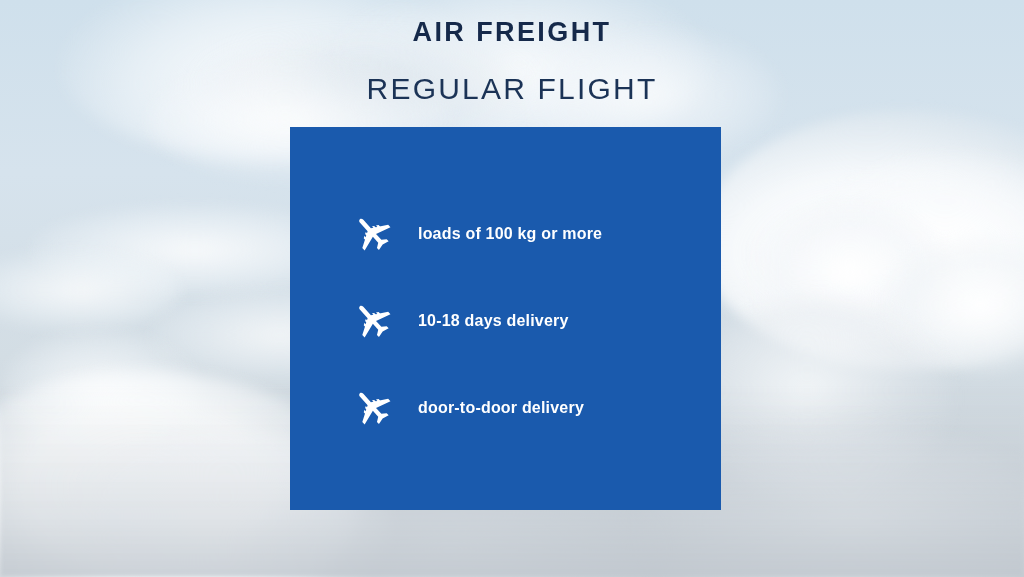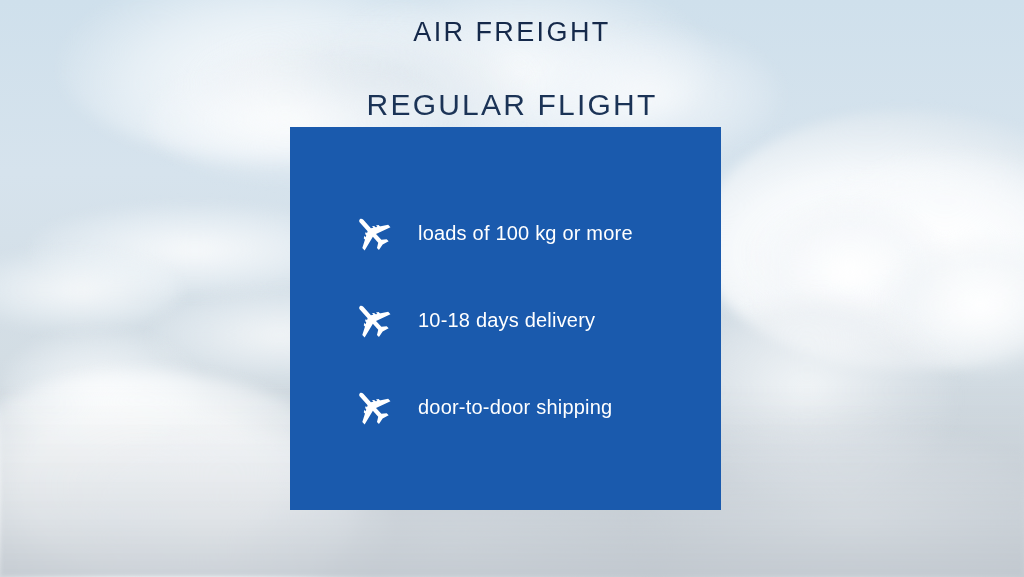--- a/index.html
+++ b/index.html
@@ -108,27 +108,27 @@
     right: 0;
     top: 0;
     text-align: center;
   }
   .title {
     margin: 0;
     position: absolute;
     left: 0; right: 0;
     top: 18px;
     font-size: 27px;
-    font-weight: 400;
+    font-weight: 700;
     letter-spacing: 2.4px;
     color: #15294a;
     line-height: 1.1;
   }
   .subtitle {
-    margin: 16px;
+    margin: 0;
     position: absolute;
     left: 0; right: 0;
     top: 72px;
     font-size: 30px;
     font-weight: 400;
     letter-spacing: 2.2px;
     color: #1b3356;
     line-height: 1.1;
   }
 
@@ -161,22 +161,22 @@
   .plane-icon {
     flex: 0 0 auto;
     width: 46px;
     height: 46px;
     display: block;
     margin-right: 20px;
   }
   .plane-icon svg { display: block; width: 46px; height: 46px; }
   .feature-text {
     color: #ffffff;
-    font-size: 20px;
-    font-weight: 400;
+    font-size: 16px;
+    font-weight: 700;
     letter-spacing: .2px;
     white-space: nowrap;
   }
 </style>
 </head>
 <body>
 
 <div id="stage">
 
   <div class="sky">
@@ -237,19 +237,19 @@
 
       <li class="feature-item">
         <span class="plane-icon">
           <svg viewBox="0 0 100 100" xmlns="http://www.w3.org/2000/svg" aria-hidden="true">
             <g transform="rotate(-42 50 50)">
               <path fill="#ffffff" d="M47.2 4c2.6 0 4.6 2.6 4.6 6.1v24.6l33 19.4v7.5L51.8 51.3v17.4l9.6 6.6v6.4L47.2 78l-14.2 3.7v-6.4l9.6-6.6V51.3L9.2 61.6v-7.5l33-19.4V10.1C42.2 6.6 44.3 4 47.2 4z"></path>
               <path fill="#ffffff" d="M25.5 40.6l4.9-2.9v9.9l-4.9 1.5zM68.9 40.6l-4.9-2.9v9.9l4.9 1.5zM33.9 35.7l4.2-2.4v9.1l-4.2 1.3zM60.5 35.7l-4.2-2.4v9.1l4.2 1.3z"></path>
             </g>
           </svg>
         </span>
-        <span class="feature-text">door-to-door shipping</span>
+        <span class="feature-text">door-to-door delivery</span>
       </li>
 
     </ul>
   </div>
 
 </div>
 
 </body></html>

